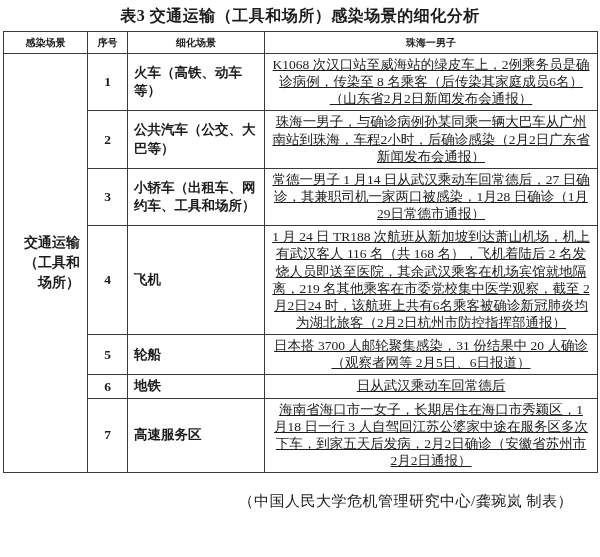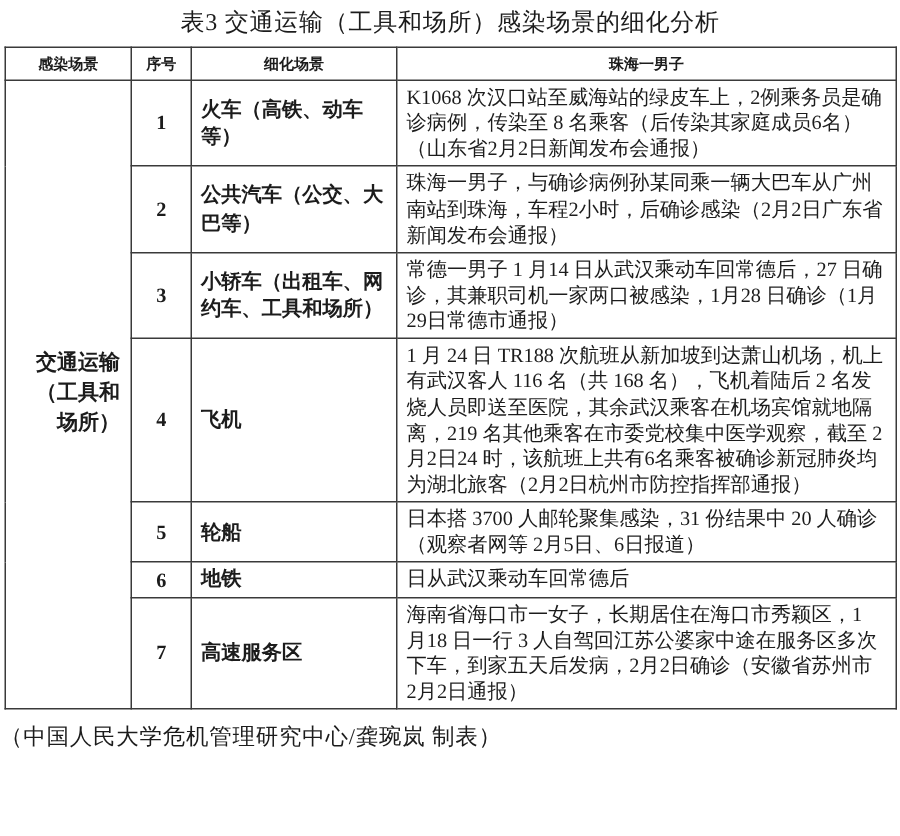--- a/index.html
+++ b/index.html
@@ -13,21 +13,21 @@
     color: #1c1c1c;
   }
   .page {
     width: 600px;
     height: 557px;
     box-sizing: border-box;
     padding-top: 6px;
   }
   .doc-title {
     text-align: center;
-    font-weight: normal;
+    font-weight: bold;
     font-size: 16px;
     line-height: 20px;
     margin-bottom: 5px;
     letter-spacing: 0.5px;
   }
   table.analysis-table {
     border-collapse: collapse;
     table-layout: fixed;
     width: 594px;
     margin-left: 3px;
@@ -63,29 +63,30 @@
     font-weight: bold;
     padding: 1px 2px;
   }
   td.scene-cell {
     vertical-align: middle;
     font-weight: bold;
     padding: 2px 6px;
     line-height: 1.35;
   }
   td.case-cell {
-    text-align: left;
+    text-align: center;
     vertical-align: middle;
     padding: 2px 6px 3px 6px;
     line-height: 1.27;
+    text-decoration: underline;
   }
   .doc-footer {
-    text-align: left;
+    text-align: right;
     font-size: 15px;
-    margin-top: 9px;
+    margin-top: 19px;
     padding-right: 27px;
     letter-spacing: 0.5px;
   }
 </style>
 </head>
 <body>
 
 <div class="page">
 
   <div class="doc-title">表3 交通运输（工具和场所）感染场景的细化分析</div>

